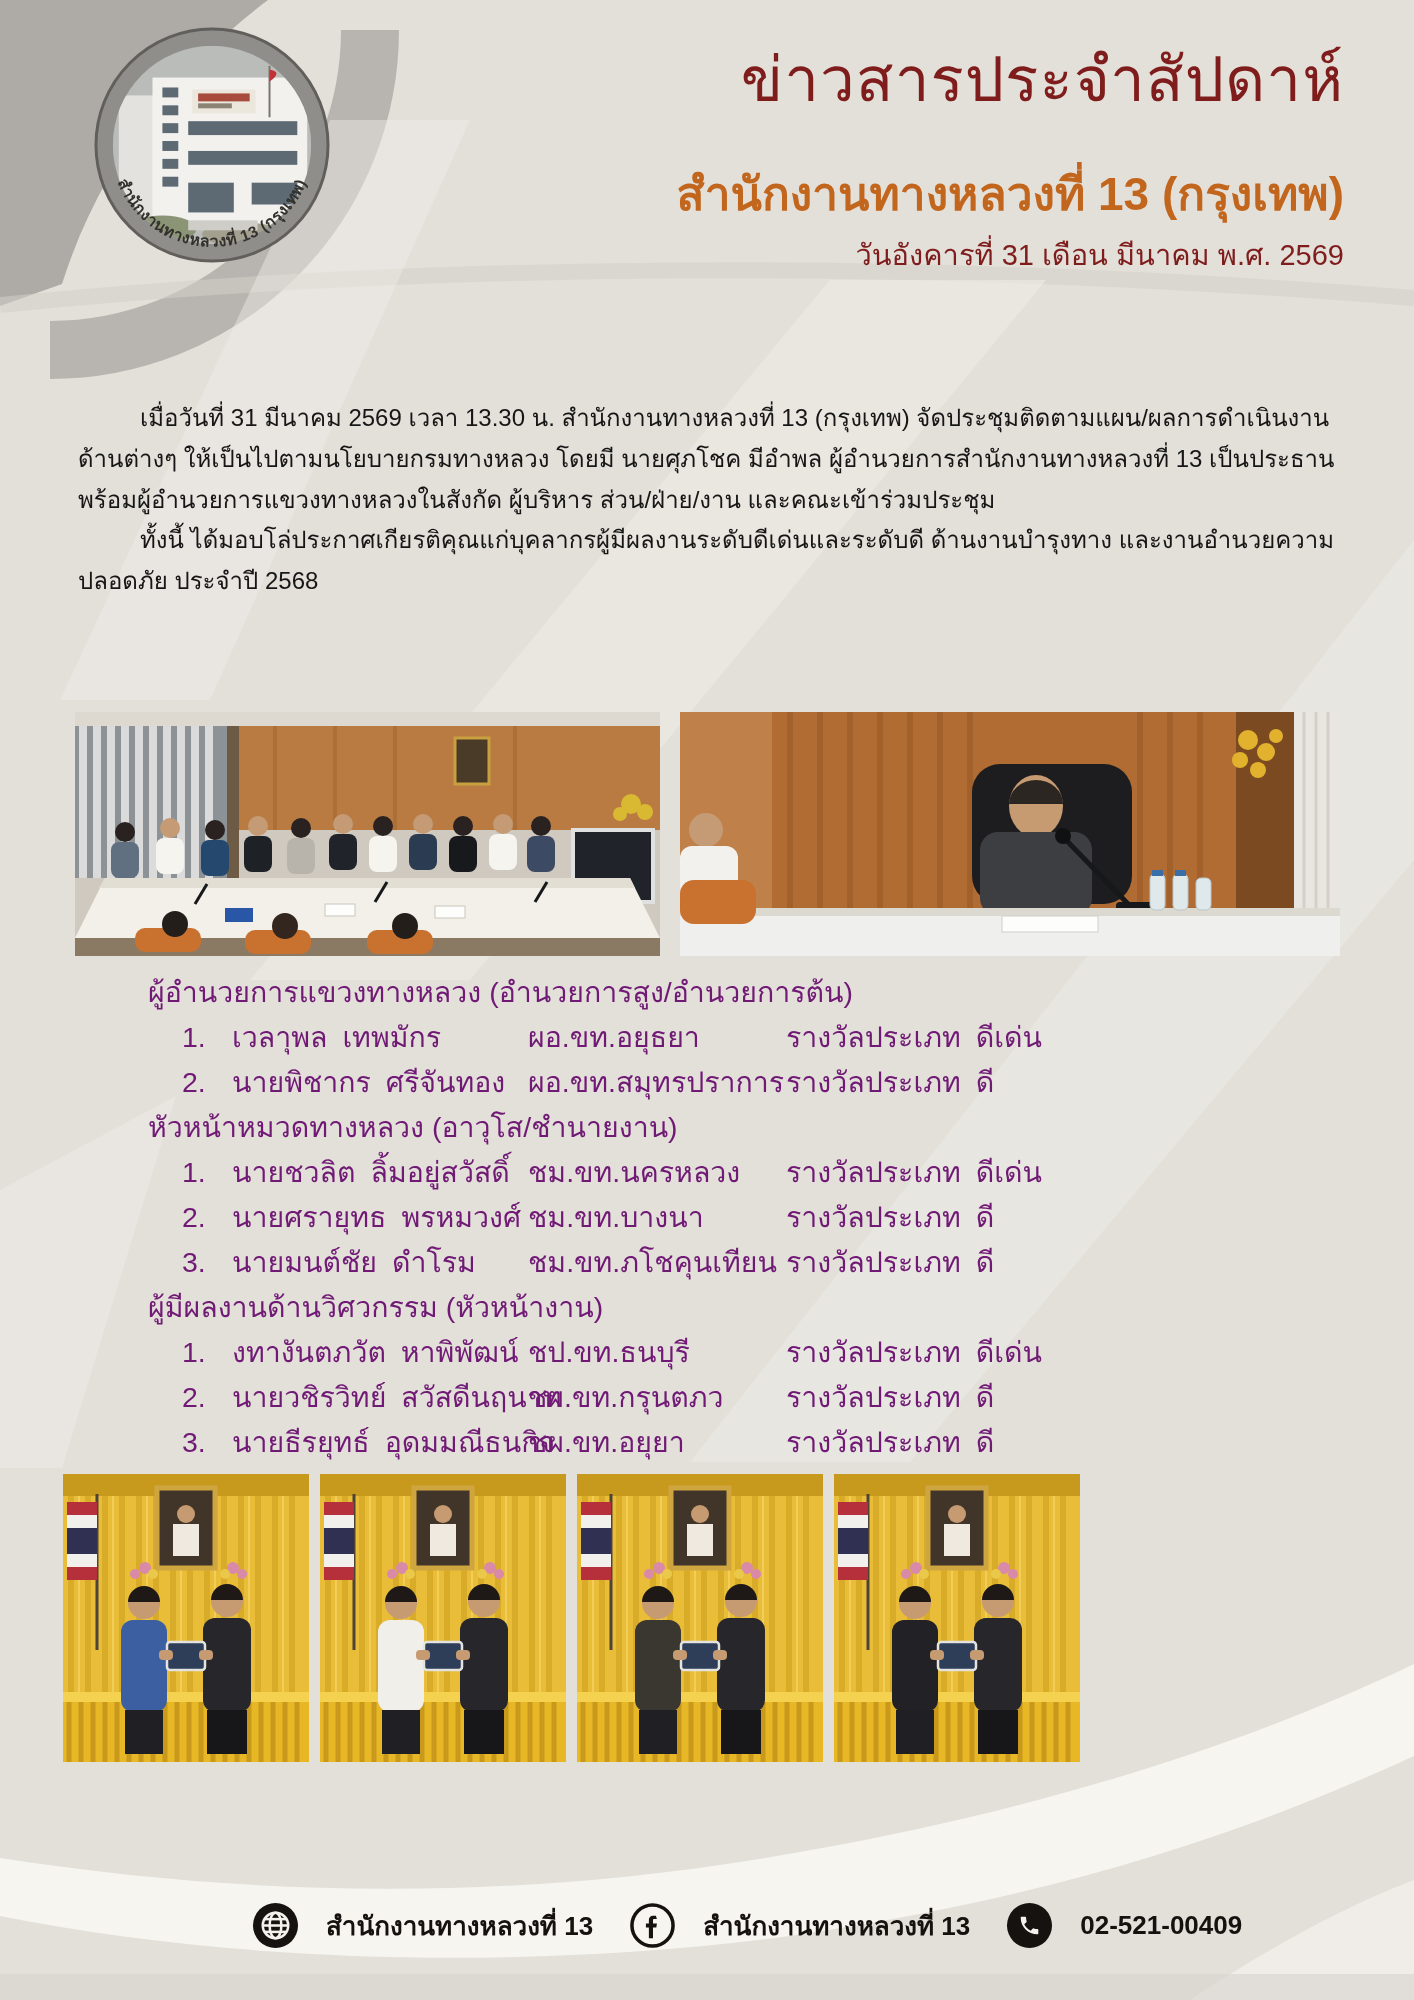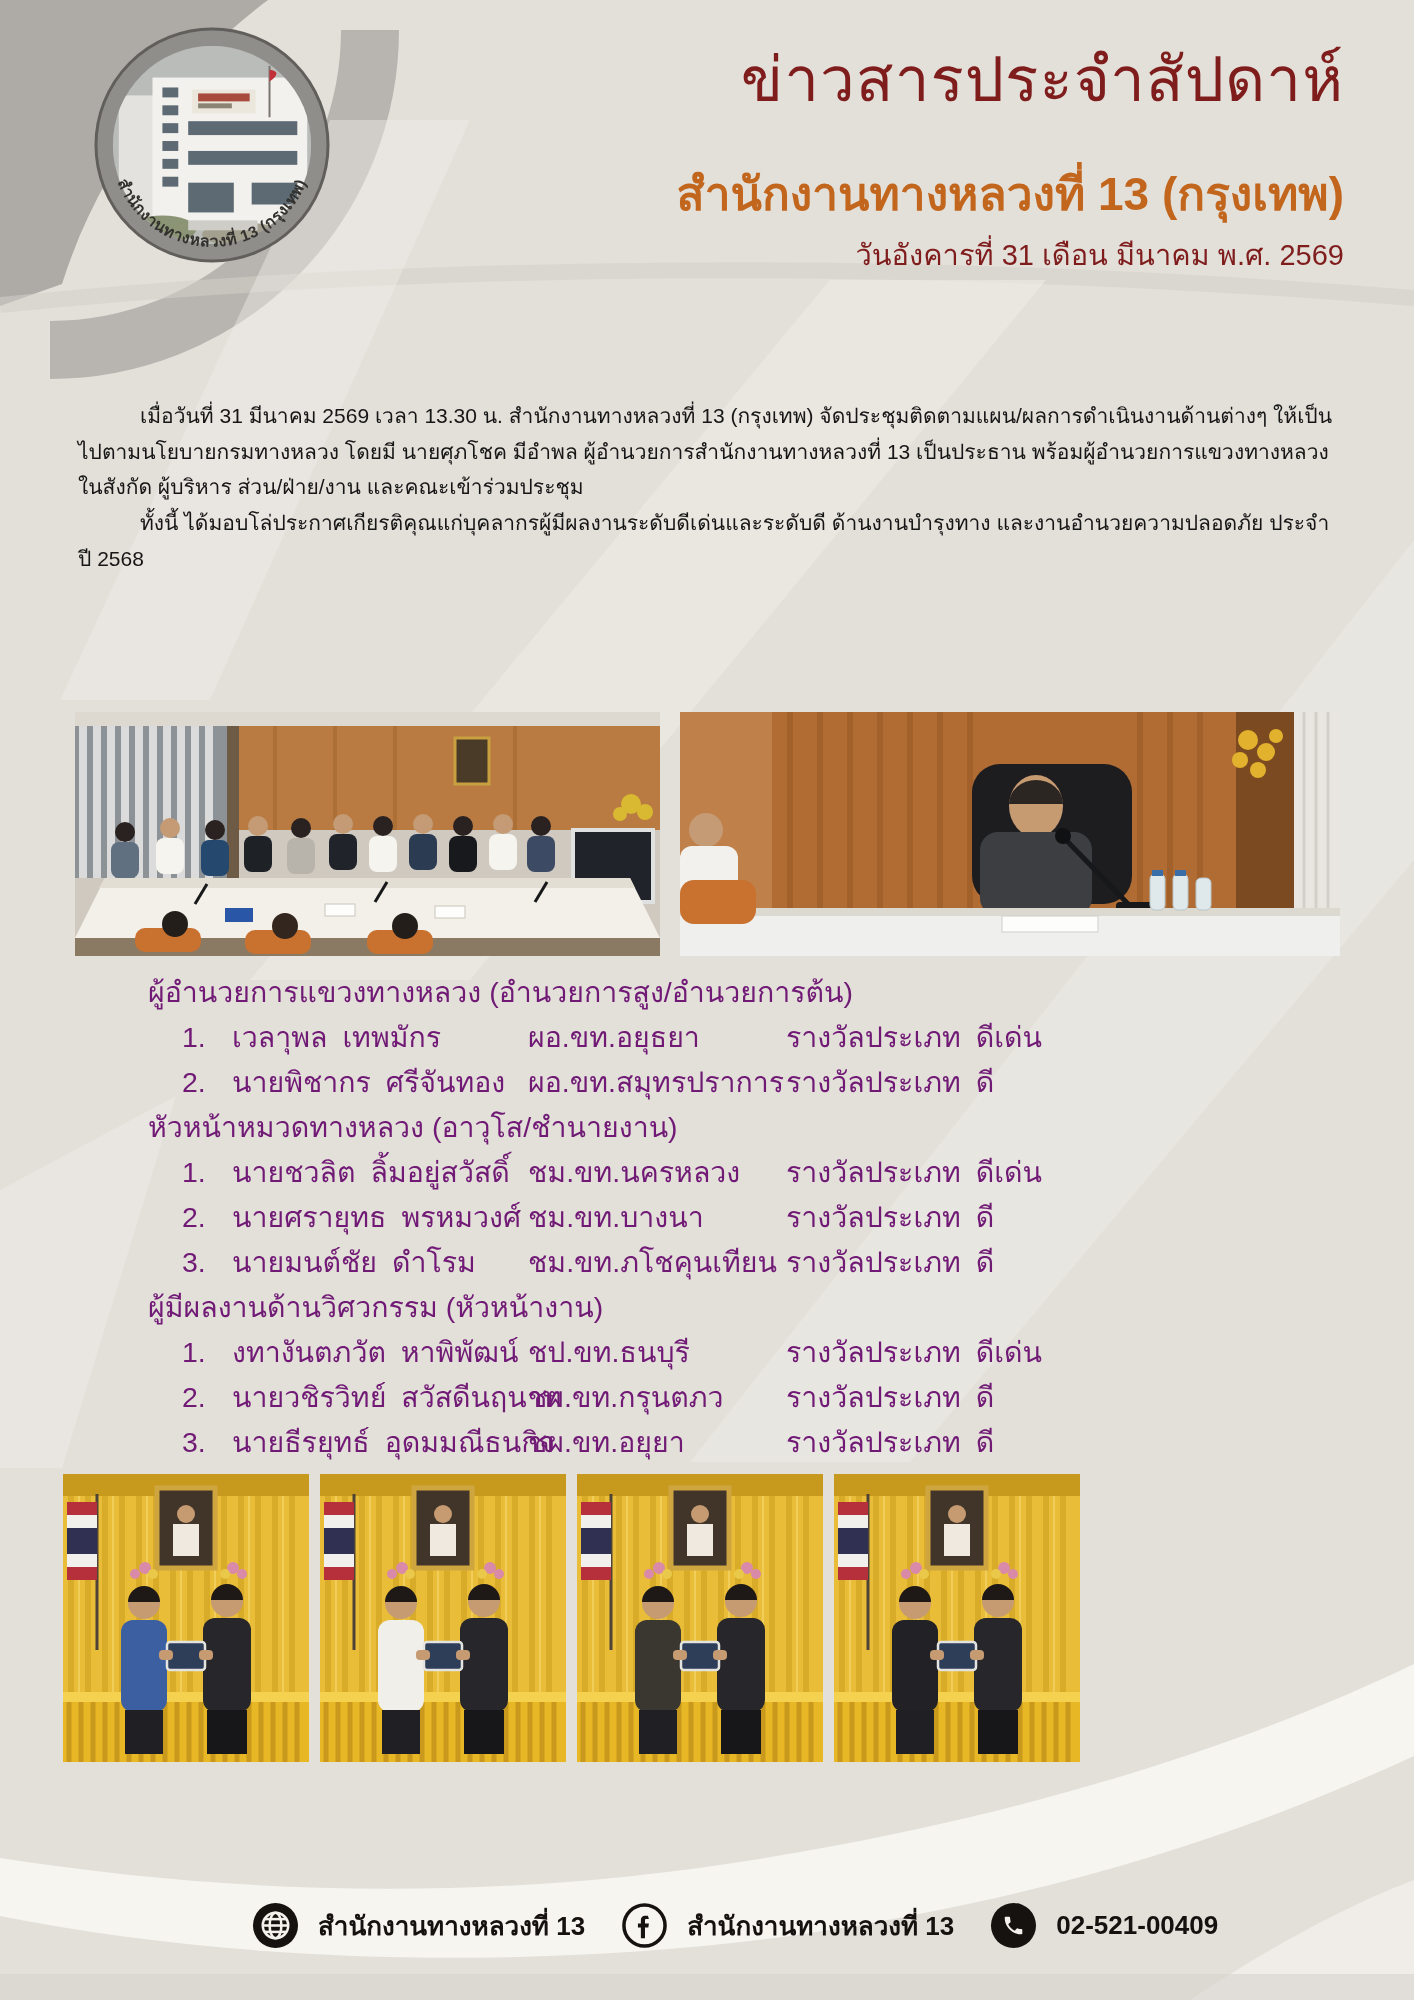--- a/index.html
+++ b/index.html
@@ -14,21 +14,21 @@
   
   .logo{position:absolute;left:93px;top:26px;width:238px;height:238px;z-index:2;}
   .logo svg{display:block;width:100%;height:100%;}
   .header-text{position:absolute;right:70px;top:44px;text-align:right;z-index:2;white-space:nowrap;}
   .news-title{margin:0;font-family:"DejaVu Serif",serif;font-weight:500;font-size:62px;
     letter-spacing:1px;color:#7f1d1d;line-height:1.15;}
   .org-title{margin:54px 0 0;font-size:46px;font-weight:700;color:#c2661e;line-height:1.1;}
   .date-line{margin-top:12px;font-size:29px;color:#7f1d1d;}
 
   
-  .article{position:absolute;left:78px;top:398px;width:1264px;font-size:21px;
+  .article{position:absolute;left:78px;top:398px;width:1264px;font-size:24px;
     line-height:1.7;color:#161616;z-index:2;}
   .article p{margin:0;text-indent:62px;}
 
   
   .photo{position:absolute;z-index:2;overflow:hidden;}
   .photo svg{display:block;width:100%;height:100%;}
   .photo-a{left:75px;top:712px;width:585px;height:244px;}
   .photo-b{left:680px;top:712px;width:660px;height:244px;}
 
   
@@ -38,21 +38,21 @@
   .award-row{display:grid;grid-template-columns:50px 296px 258px auto;
     padding-left:34px;height:45px;line-height:45px;}
   .award-row span{word-spacing:7px;}
 
   
   .photo-c{top:1474px;width:246px;height:288px;}
   .pc1{left:63px;}  .pc2{left:320px;} .pc3{left:577px;} .pc4{left:834px;}
 
   
   .footer{position:absolute;left:252px;top:1902px;display:flex;gap:36px;align-items:center;z-index:2;}
-  .f-item{display:flex;align-items:center;gap:19px;font-size:26px;font-weight:700;color:#14110f;white-space:nowrap;}
+  .f-item{display:flex;align-items:center;gap:27px;font-size:26px;font-weight:700;color:#14110f;white-space:nowrap;}
   .f-icon{width:47px;height:47px;display:block;}
   .f-icon svg{display:block;width:100%;height:100%;}
   .hidden-defs{position:absolute;width:0;height:0;overflow:hidden;}
 </style>
 </head>
 <body>
 
 <div class="page">
 
   <svg class="bg-decor" width="1414" height="2000" viewBox="0 0 1414 2000">

